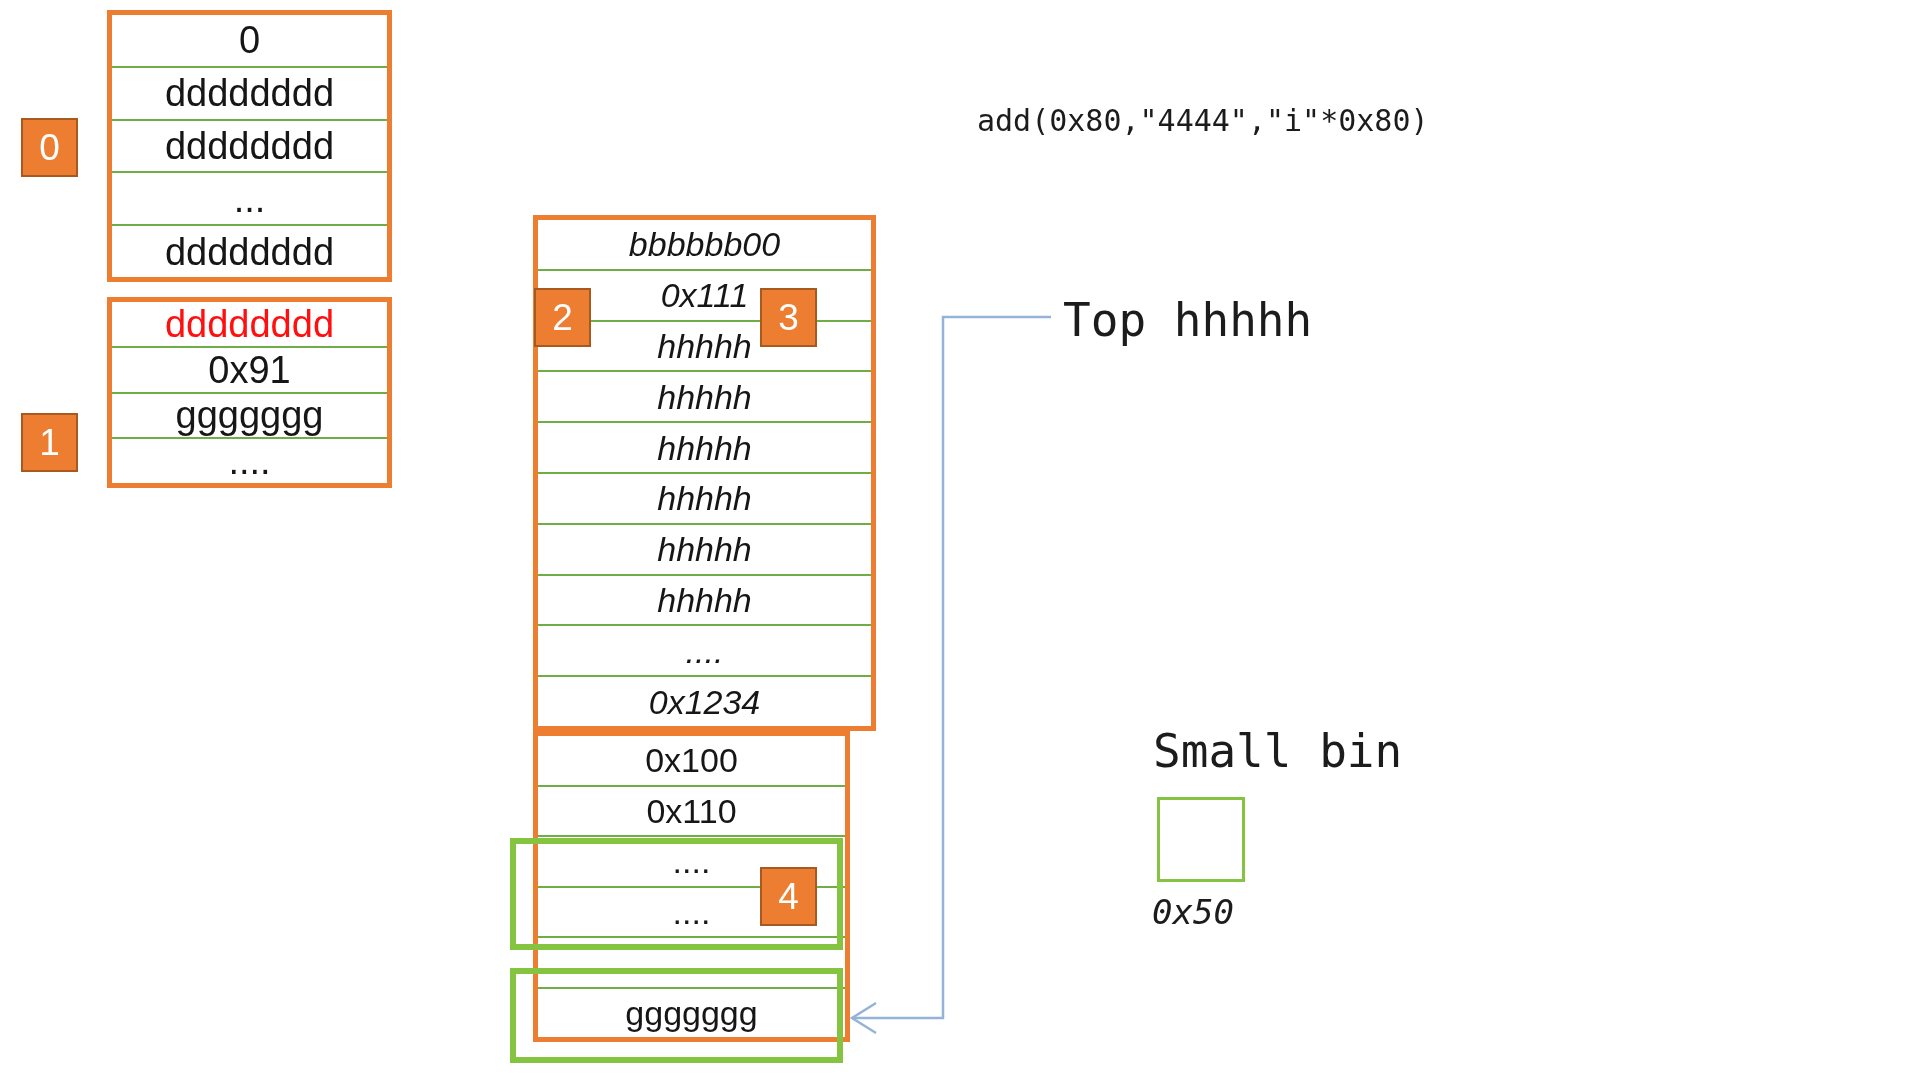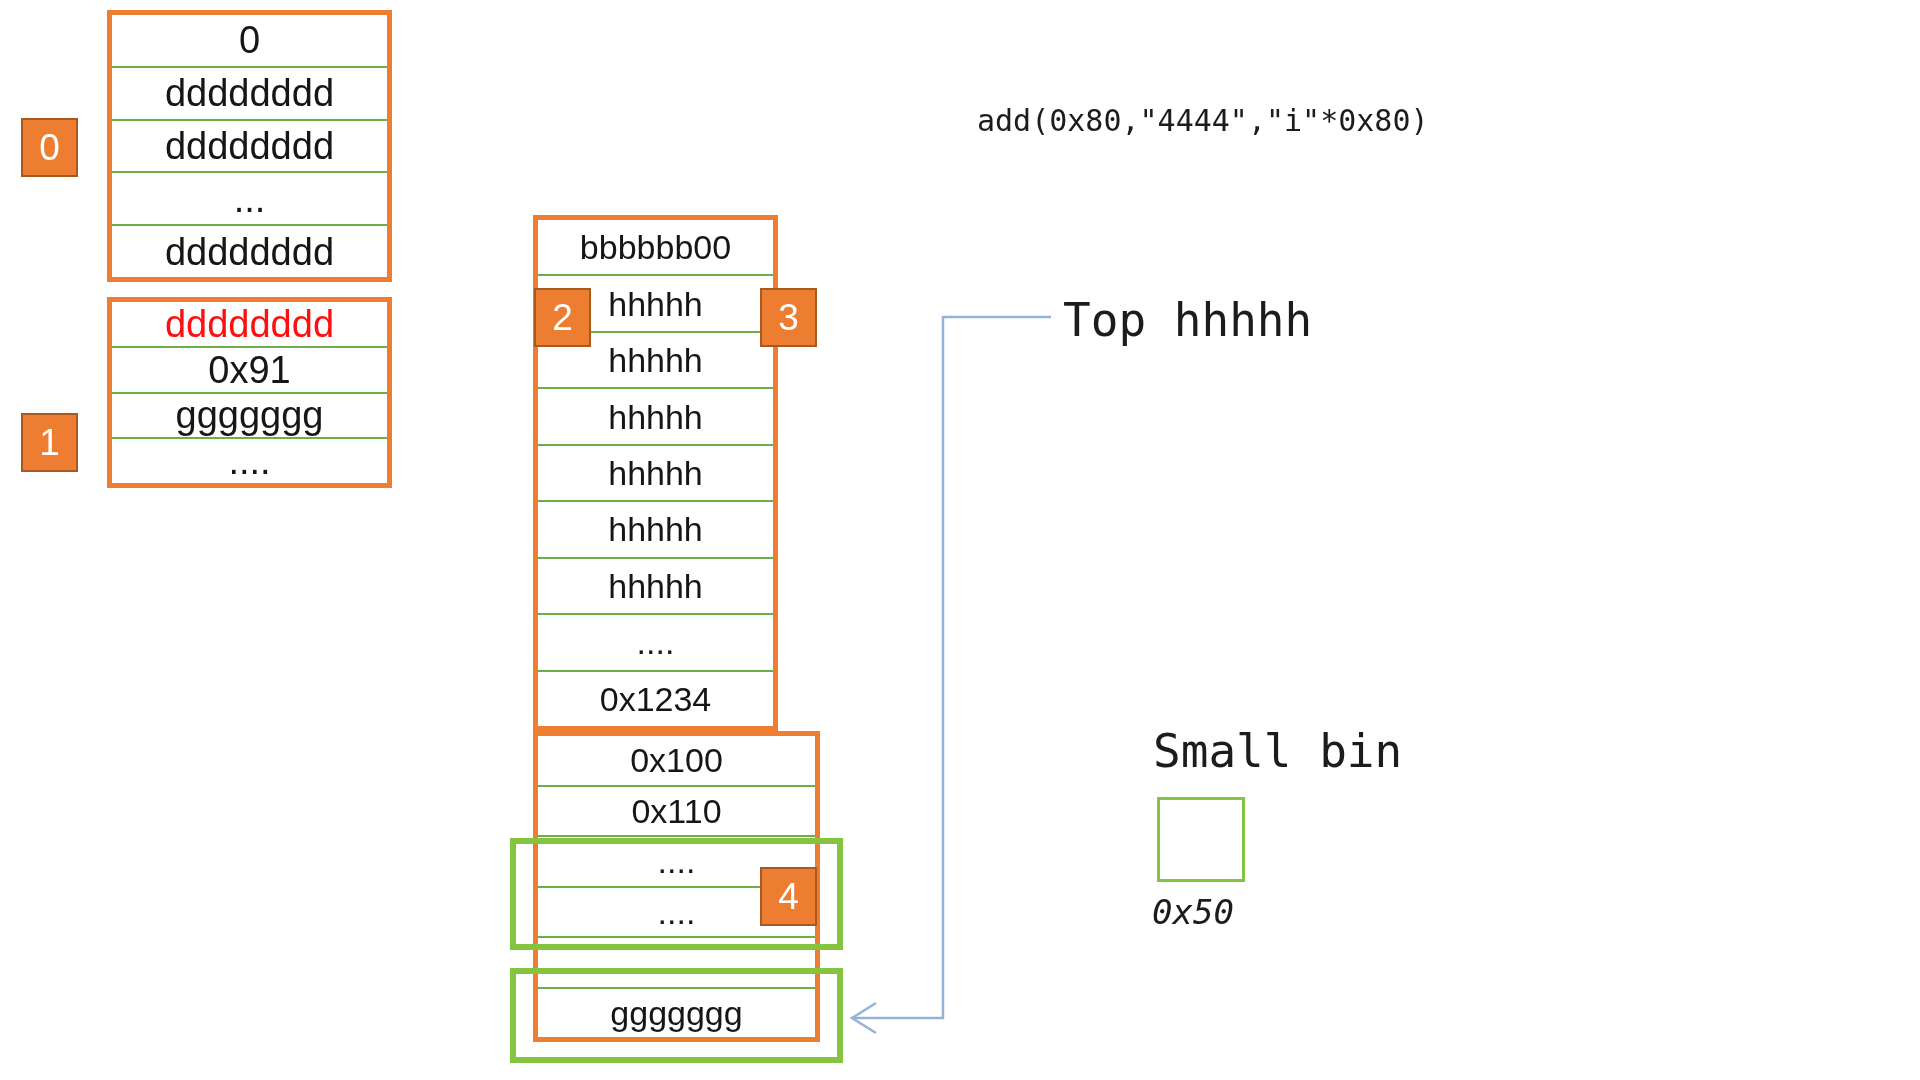--- a/index.html
+++ b/index.html
@@ -104,33 +104,34 @@
     <div class="row">dddddddd</div>
   </div>
 
   <div class="chunk chunk-left" style="left:107px; top:297px; width:285px; height:191px;">
     <div class="row row-red">dddddddd</div>
     <div class="row">0x91</div>
     <div class="row">ggggggg</div>
     <div class="row">....</div>
   </div>
 
-  <div class="chunk" style="left:533px; top:215px; width:245px; height:516px;">
+  <div class="chunk" style="left:533px; top:215px; width:343px; height:516px;font-style:italic;">
     <div class="row">bbbbbb00</div>
+    <div class="row">0x111</div>
     <div class="row">hhhhh</div>
     <div class="row">hhhhh</div>
     <div class="row">hhhhh</div>
     <div class="row">hhhhh</div>
     <div class="row">hhhhh</div>
     <div class="row">hhhhh</div>
     <div class="row">....</div>
     <div class="row">0x1234</div>
   </div>
 
-  <div class="chunk" style="left:533px; top:731px; width:287px; height:311px;">
+  <div class="chunk" style="left:533px; top:731px; width:317px; height:311px;">
     <div class="row">0x100</div>
     <div class="row">0x110</div>
     <div class="row">....</div>
     <div class="row">....</div>
     <div class="row">...</div>
     <div class="row">ggggggg</div>
   </div>
 
   <div class="green-rect" style="left:510px; top:838px; width:333px; height:112px;"></div>
   <div class="green-rect" style="left:510px; top:968px; width:333px; height:95px;"></div>

